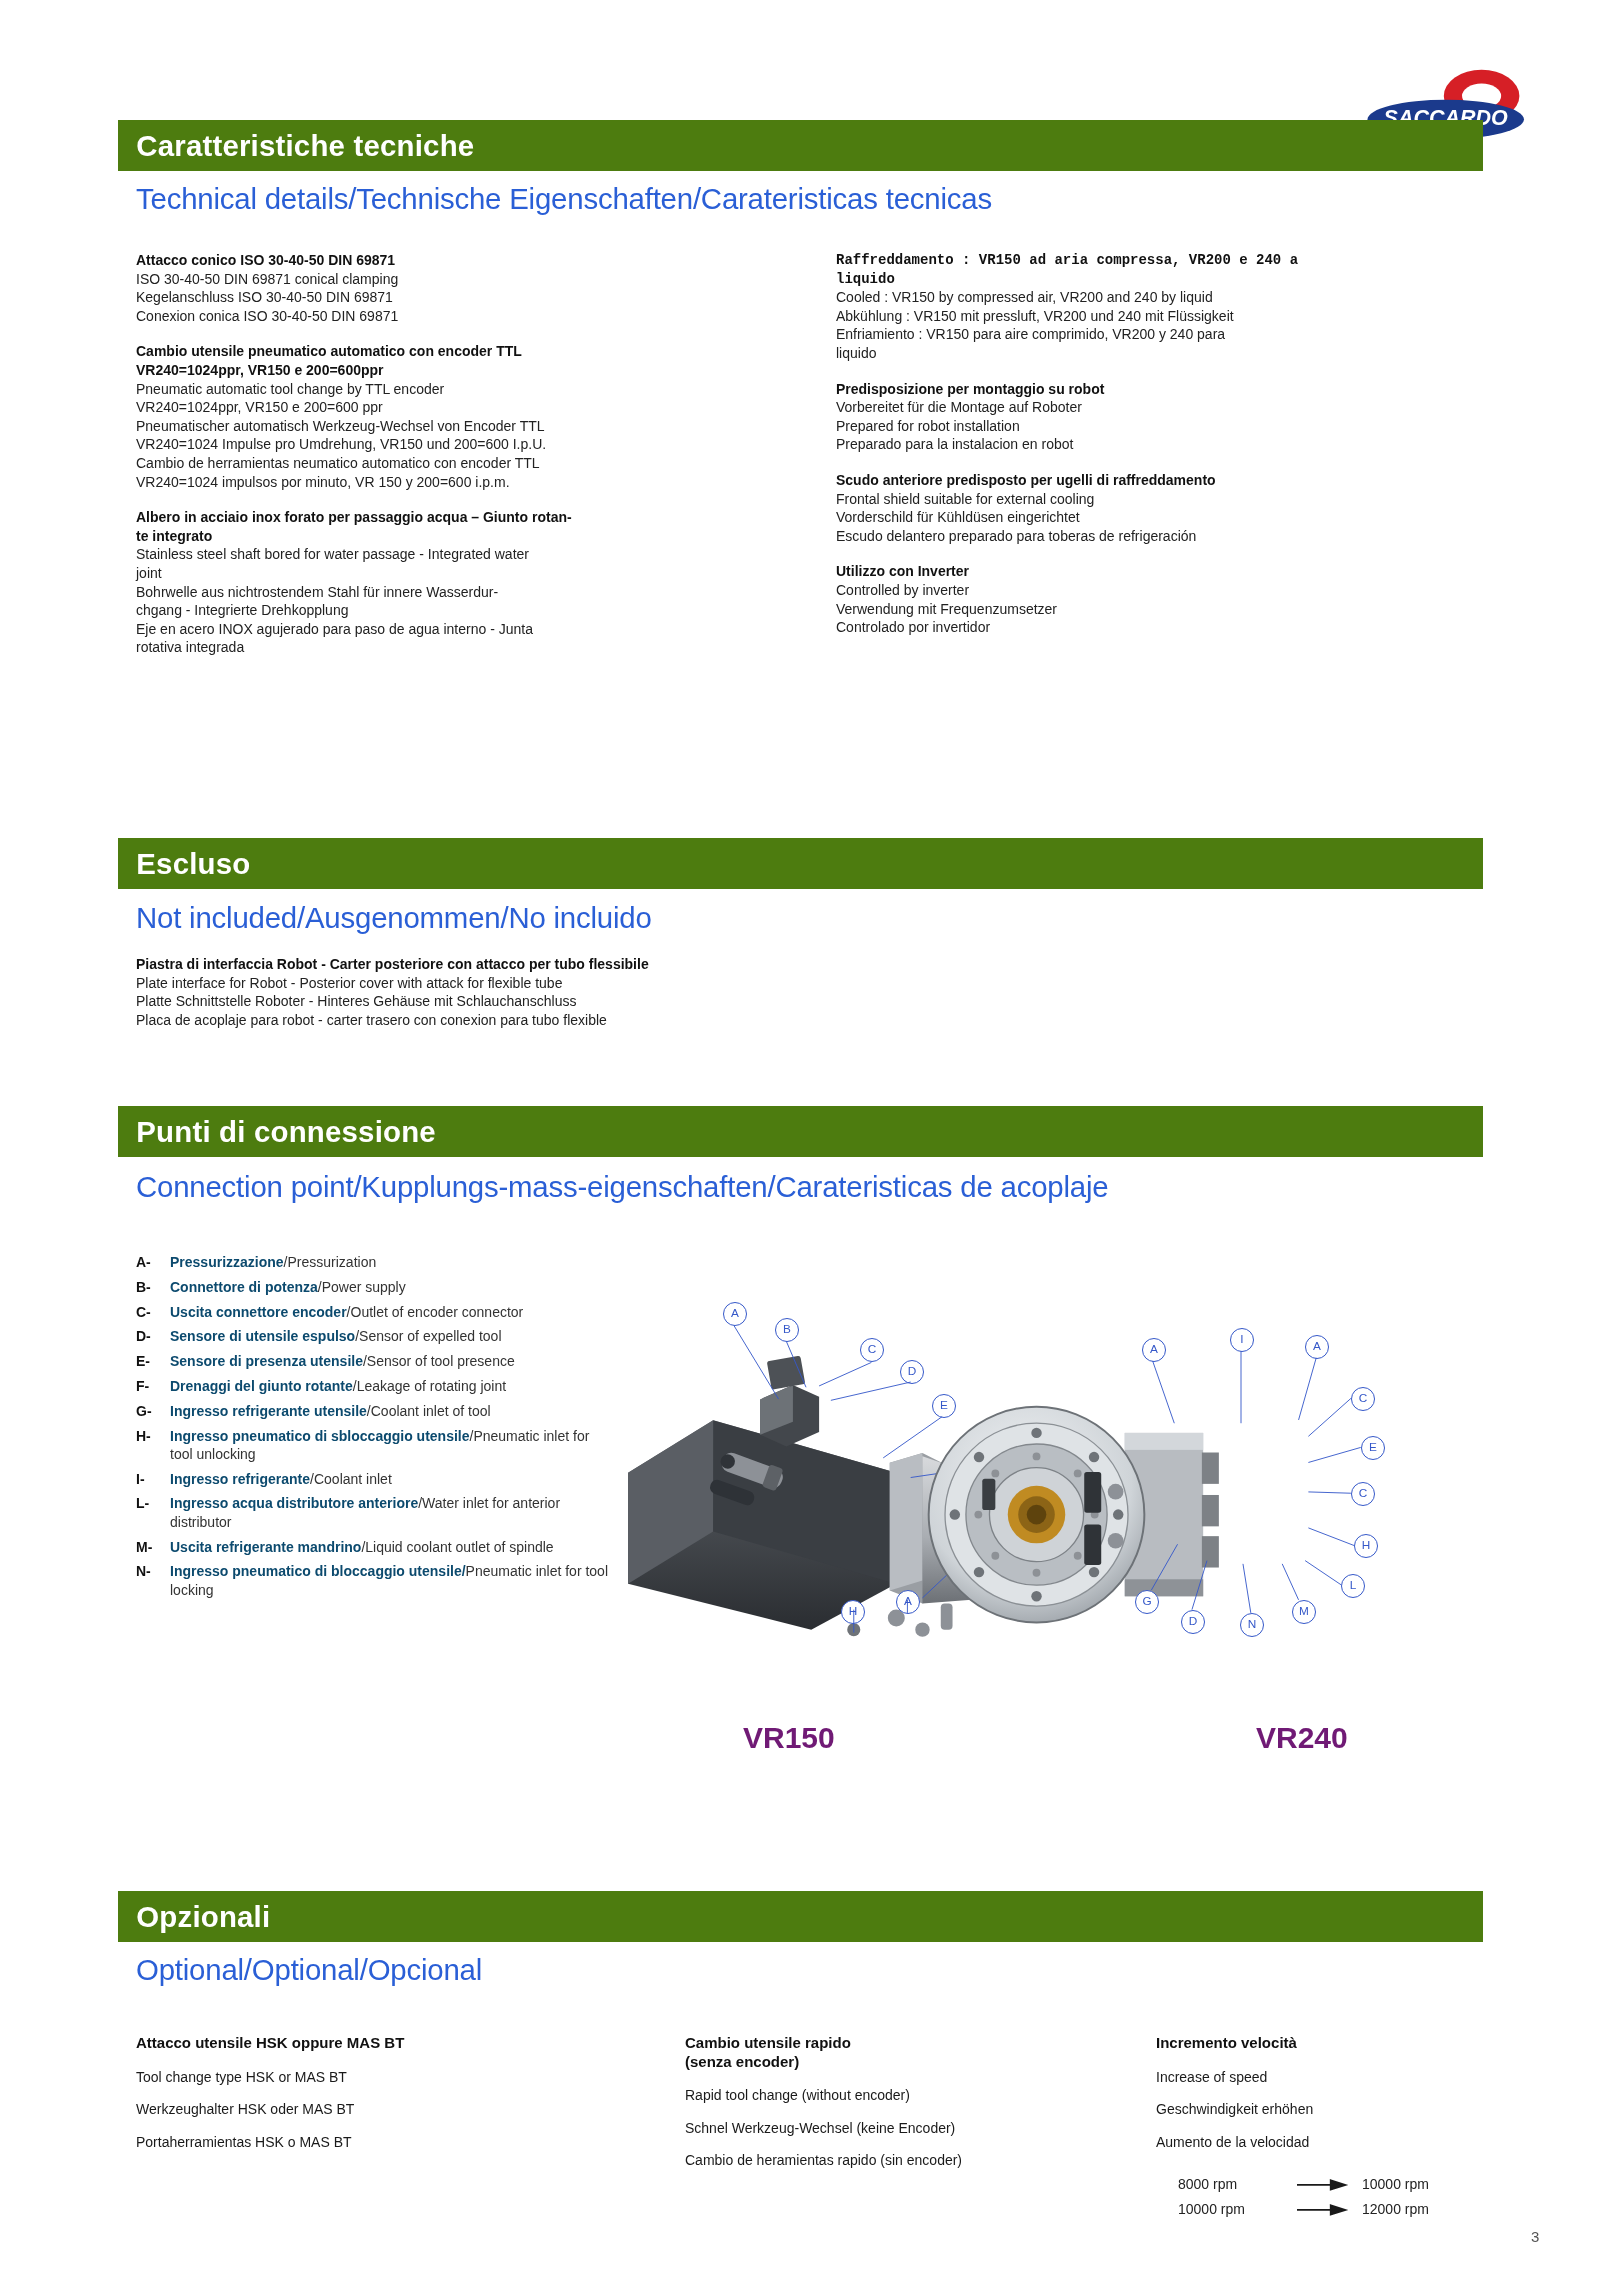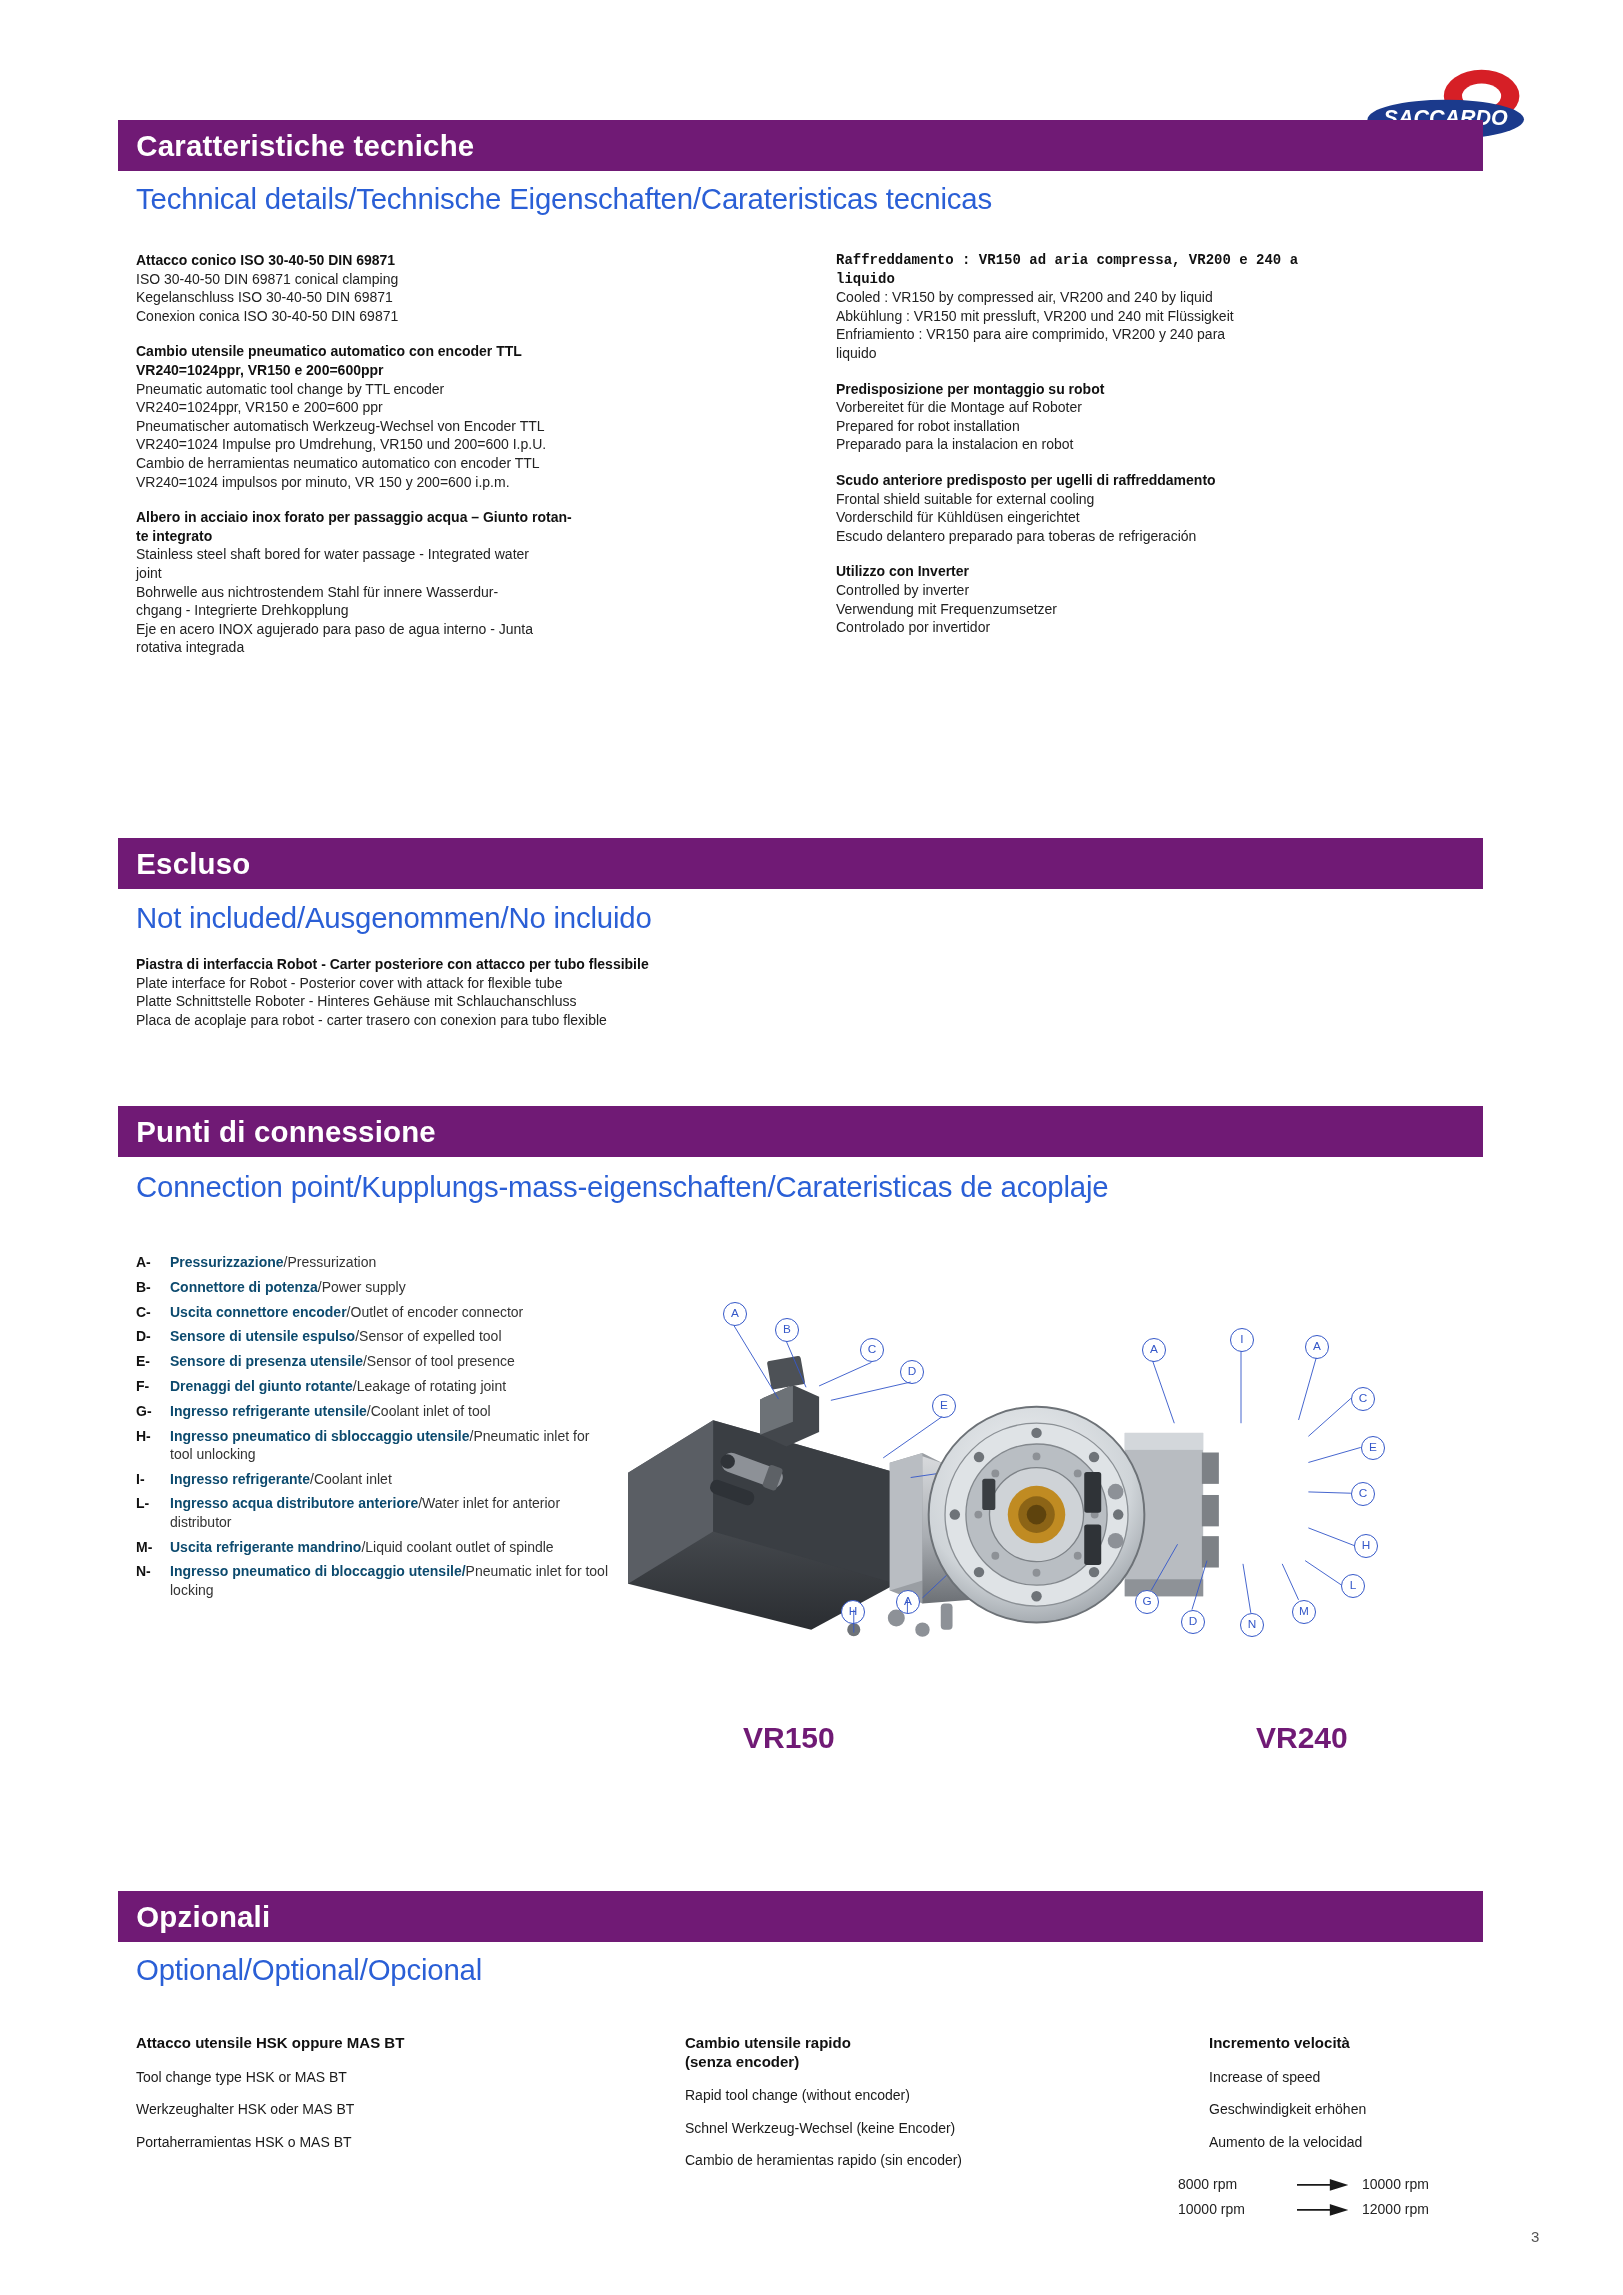--- a/index.html
+++ b/index.html
@@ -30,21 +30,21 @@
     height: 88px;
   }
   .logo svg { display:block; }
 
   
   .band {
     position: absolute;
     left: 118px;
     width: 1365px;
     height: 51px;
-    background: #701a75;
+    background: #4d7c0f;
   }
   .band .band-text {
     color: #ffffff;
     font-size: 29.4px;
     font-weight: bold;
     line-height: 51px;
     padding-left: 18.3px;
     letter-spacing: 0.2px;
   }
   .subtitle {
@@ -468,21 +468,21 @@
   </div>
 
   <div class="opt-col" style="left:661px; top:2019px; width:497px;margin-left:24px;">
     <p class="h" style="white-space:pre-line;">Cambio utensile rapido
 (senza encoder)</p>
     <p>Rapid tool change (without encoder)</p>
     <p>Schnel Werkzeug-Wechsel (keine Encoder)</p>
     <p>Cambio de heramientas rapido (sin encoder)</p>
   </div>
 
-  <div class="opt-col" style="left:1209px; top:2019px; width:393px;">
+  <div class="opt-col" style="left:1156px; top:2019px; width:393px;">
     <p class="h">Incremento velocità</p>
     <p>Increase of speed</p>
     <p>Geschwindigkeit erhöhen</p>
     <p>Aumento de la velocidad</p>
   </div>
 
   <div class="speed-table">
     <div class="speed-row">
       <div class="speed-from">8000 rpm</div>
       <div class="speed-arrow">

